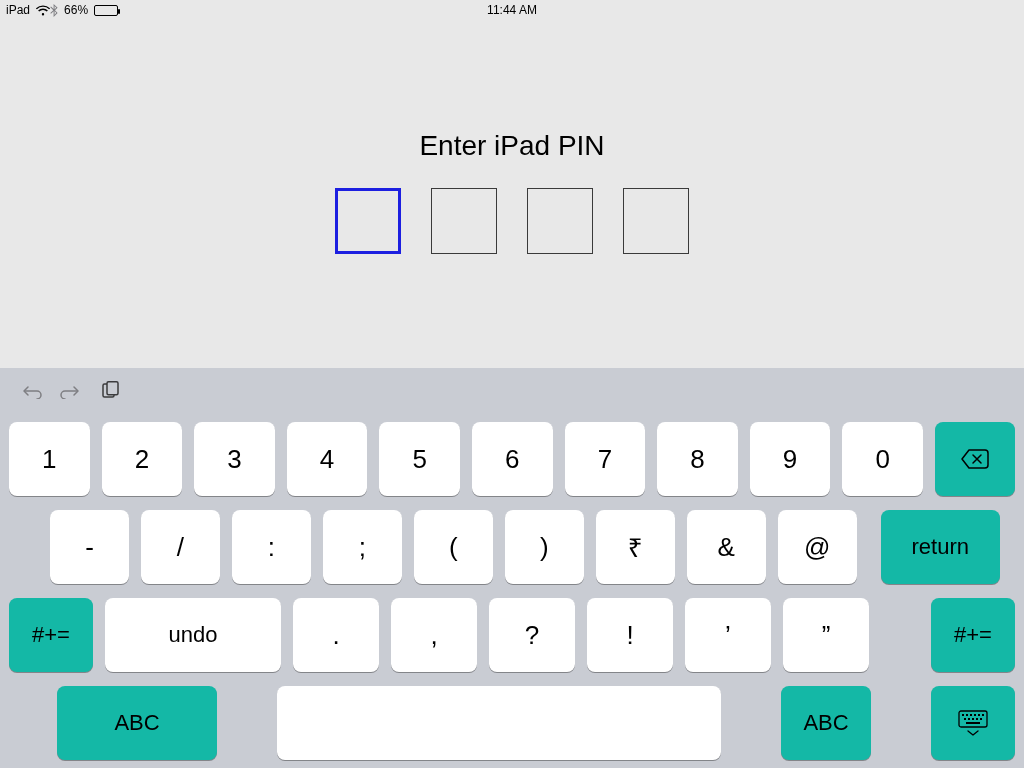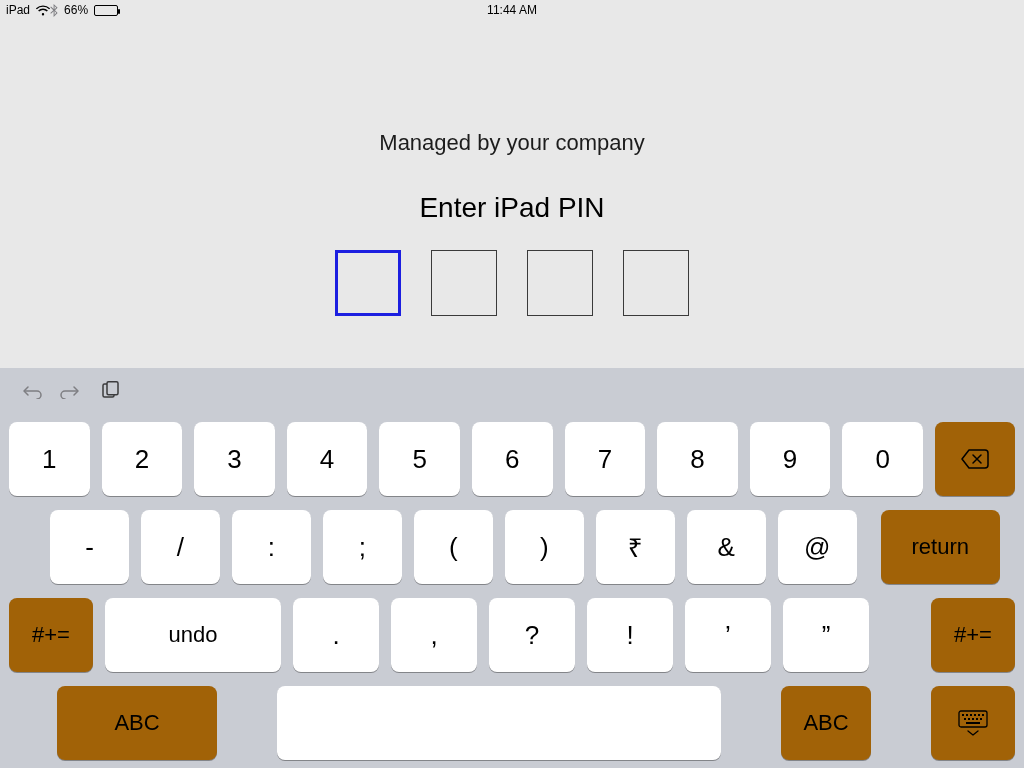--- a/index.html
+++ b/index.html
@@ -59,21 +59,21 @@
   .kb-row.r4 { }
   .kb-row.r4 .key { height: 74px; margin-left: 48px; }
 
   .key {
     background: #ffffff; border-radius: 8px;
     display: flex; align-items: center; justify-content: center;
     font-size: 26px; color: #000;
     box-shadow: 0 1px 0 rgba(0,0,0,.35);
     user-select: none;
   }
-  .key.gray { background: #a16207; }
+  .key.gray { background: #14b8a6; }
   .key.abc { width: 160px; font-size: 22px; }
   .key.space { flex: 1 1 auto; }
   .key.small-text { font-size: 22px; }
   .key.hide-kb { width: 84px; }
 
   .hide-kb-icon { display:flex; flex-direction:column; align-items:center; gap:2px; }
   .hide-kb-icon svg { display:block; }
 
   .grow { flex: 1 1 auto; }
 </style>
@@ -95,21 +95,20 @@
       <svg width="8" height="13" viewBox="0 0 8 13">
           <path d="M3.6 0v5.1L1 2.6.3 3.3l3 2.9-3 2.9.7.7 2.6-2.5V13l4-3.9L5 6.2l2.6-2.5zm1 2.1 1.6 1.6L4.6 5.3zm0 8.8V7.1l1.6 1.6z" fill="#7e7e82"></path>
         </svg>
     </span>
     <span>66%</span>
     <span class="battery"><span class="fill" style="width:66%"></span></span>
   </div>
 </div>
 
 <div class="pin-area">
-  <div class="managed-text">Managed by your company</div>
   <div class="enter-pin">Enter iPad PIN</div>
   <div class="pin-boxes">
     <div class="pin-box active"></div>
     <div class="pin-box"></div>
     <div class="pin-box"></div>
     <div class="pin-box"></div>
   </div>
 </div>
 
 <div class="keyboard">

